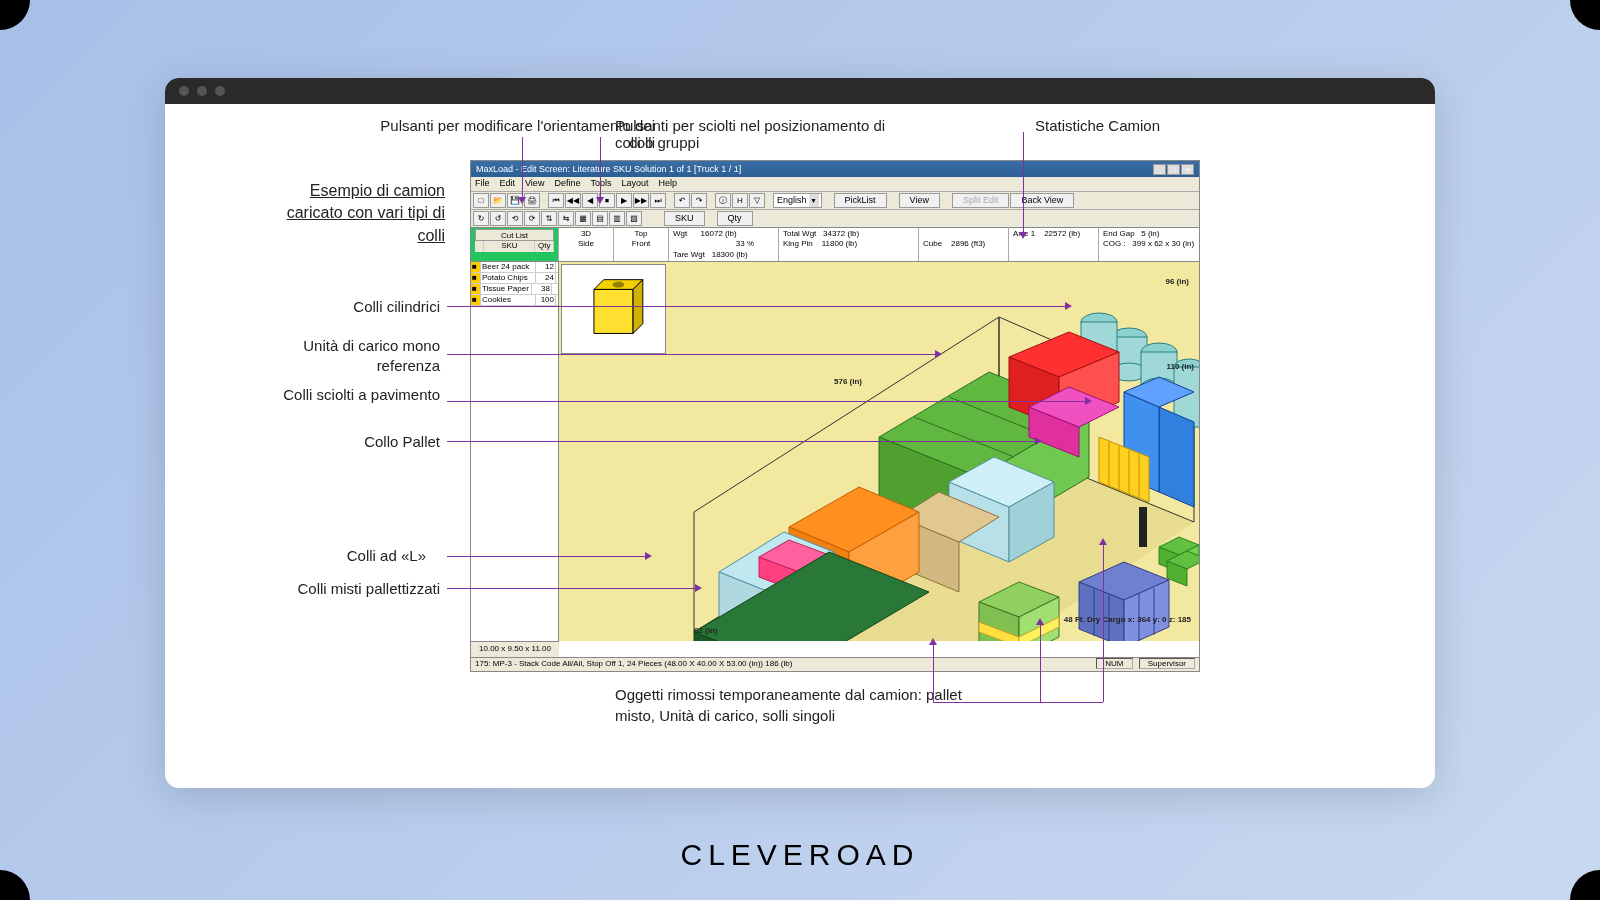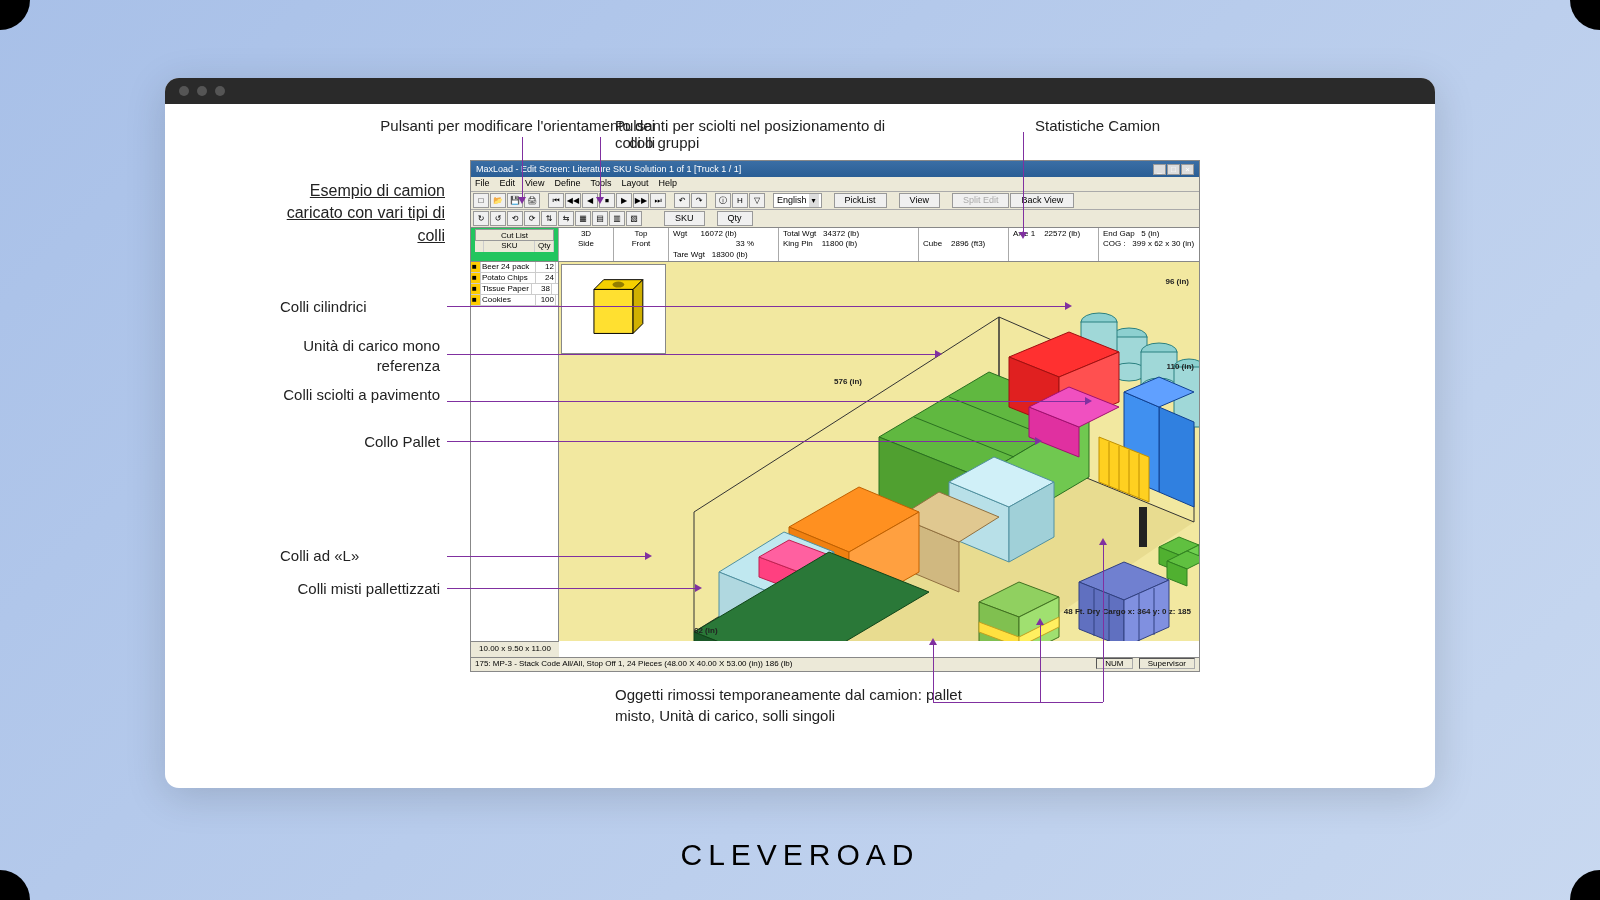--- a/index.html
+++ b/index.html
@@ -68,25 +68,25 @@
     <div class="dot"></div>
   </div>
   <div class="content">
 
     <div class="annot" style="left:195px; top:13px; width:295px; text-align:right;">Pulsanti per modificare l'orientamento dei colli</div>
     <div class="annot" style="left:450px; top:13px; width:280px;">Pulsanti per sciolti nel posizionamento di colli o gruppi</div>
     <div class="annot" style="left:870px; top:13px;">Statistiche Camion</div>
 
     <div class="annot-title" style="left:115px; top:76px; width:165px;">Esempio di camion caricato con vari tipi di colli</div>
 
-    <div class="annot" style="left:115px; top:194px; width:160px; text-align:left;">Colli cilindrici</div>
+    <div class="annot" style="left:115px; top:194px; width:160px; text-align:right;">Colli cilindrici</div>
     <div class="annot" style="left:115px; top:232px; width:160px; text-align:right; line-height:1.3;">Unità di carico mono referenza</div>
     <div class="annot" style="left:115px; top:281px; width:160px; text-align:right; line-height:1.3;">Colli sciolti a pavimento</div>
     <div class="annot" style="left:115px; top:329px; width:160px; text-align:right;">Collo Pallet</div>
-    <div class="annot" style="left:115px; top:443px; width:160px; ">Colli ad «L»</div>
+    <div class="annot" style="left:101px; top:443px; width:160px; text-align:right;">Colli ad «L»</div>
     <div class="annot" style="left:115px; top:476px; width:160px; text-align:right;">Colli misti pallettizzati</div>
     <div class="annot" style="left:450px; top:580px; width:360px; line-height:1.4;">Oggetti rimossi temporaneamente dal camion: pallet misto, Unità di carico, solli singoli</div>
 
     <div class="app" style="left:305px; top:56px;">
       <div class="app-title">
         <span>MaxLoad - Edit Screen: Literature SKU Solution 1 of 1 [Truck 1 / 1]</span>
         <div class="winbtns">
           <div class="winbtn">_</div>
           <div class="winbtn">□</div>
           <div class="winbtn">×</div>
@@ -317,21 +317,21 @@
             <polygon points="20,18 40,8 40,25 20,35" fill="#70d050" stroke="#308020"></polygon>
             <polygon points="8,24 28,14 48,22 28,32" fill="#60c040" stroke="#308020"></polygon>
             <polygon points="8,24 28,32 28,49 8,41" fill="#50b030" stroke="#308020"></polygon>
           </g>
         </svg>
 
         <div class="dim-lbl" style="right:10px; top:15px;">96 (in)</div>
         <div class="dim-lbl" style="right:5px; top:100px;">110 (in)</div>
         <div class="dim-lbl" style="left:275px; top:115px;">576 (in)</div>
         <div class="dim-lbl" style="left:135px; bottom:6px;">62 (in)</div>
-        <div class="dim-lbl" style="right:8px; bottom:24px; text-align:right; line-height:1.2;">48 Ft. Dry Cargo x: 364 y: 0 z: 185</div>
+        <div class="dim-lbl" style="right:8px; bottom:16px; text-align:right; line-height:1.2;">48 Ft. Dry Cargo x: 364 y: 0 z: 185</div>
       </div>
 
       <div class="statusbar">
         <span>175: MP-3 - Stack Code All/All, Stop Off 1, 24 Pieces (48.00 X 40.00 X 53.00 (in))  186 (lb)</span>
         <span>
           <span style="border:1px inset #aaa; padding:0 8px; margin-right:4px;">NUM</span>
           <span style="border:1px inset #aaa; padding:0 8px;">Supervisor</span>
         </span>
       </div>
     </div>

